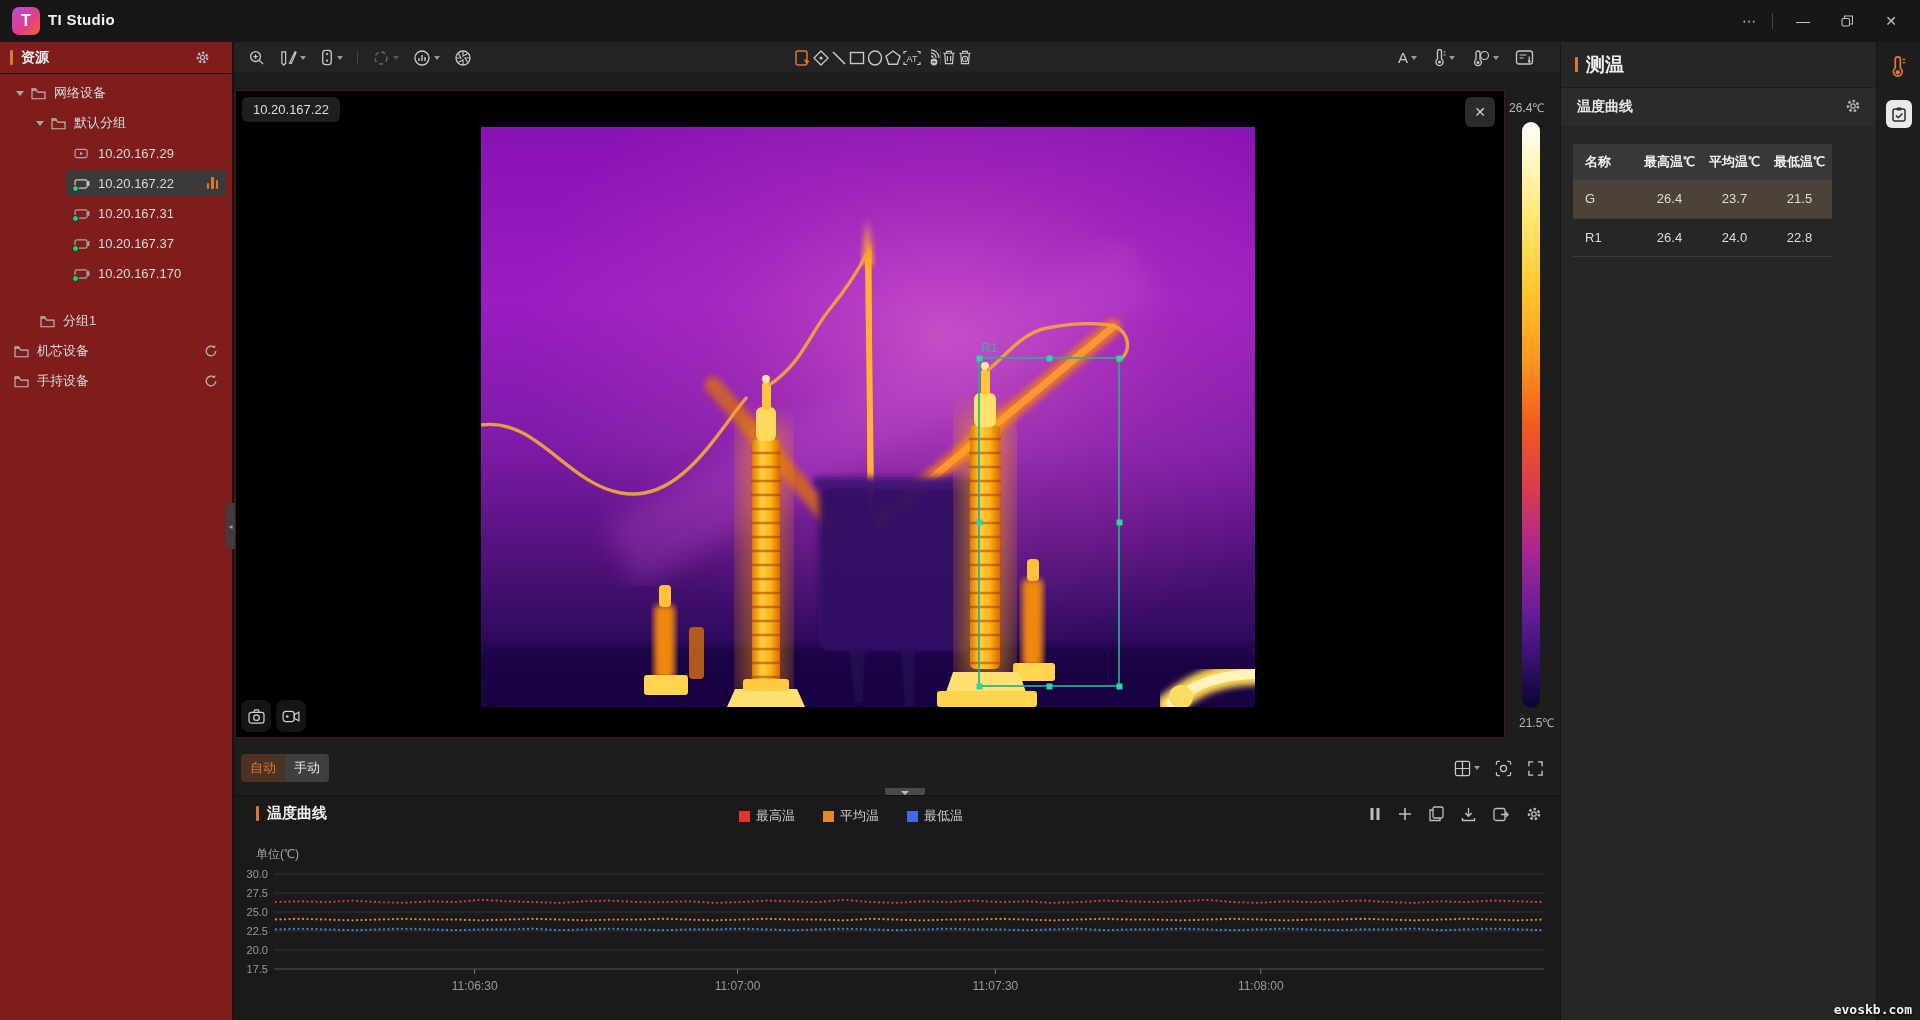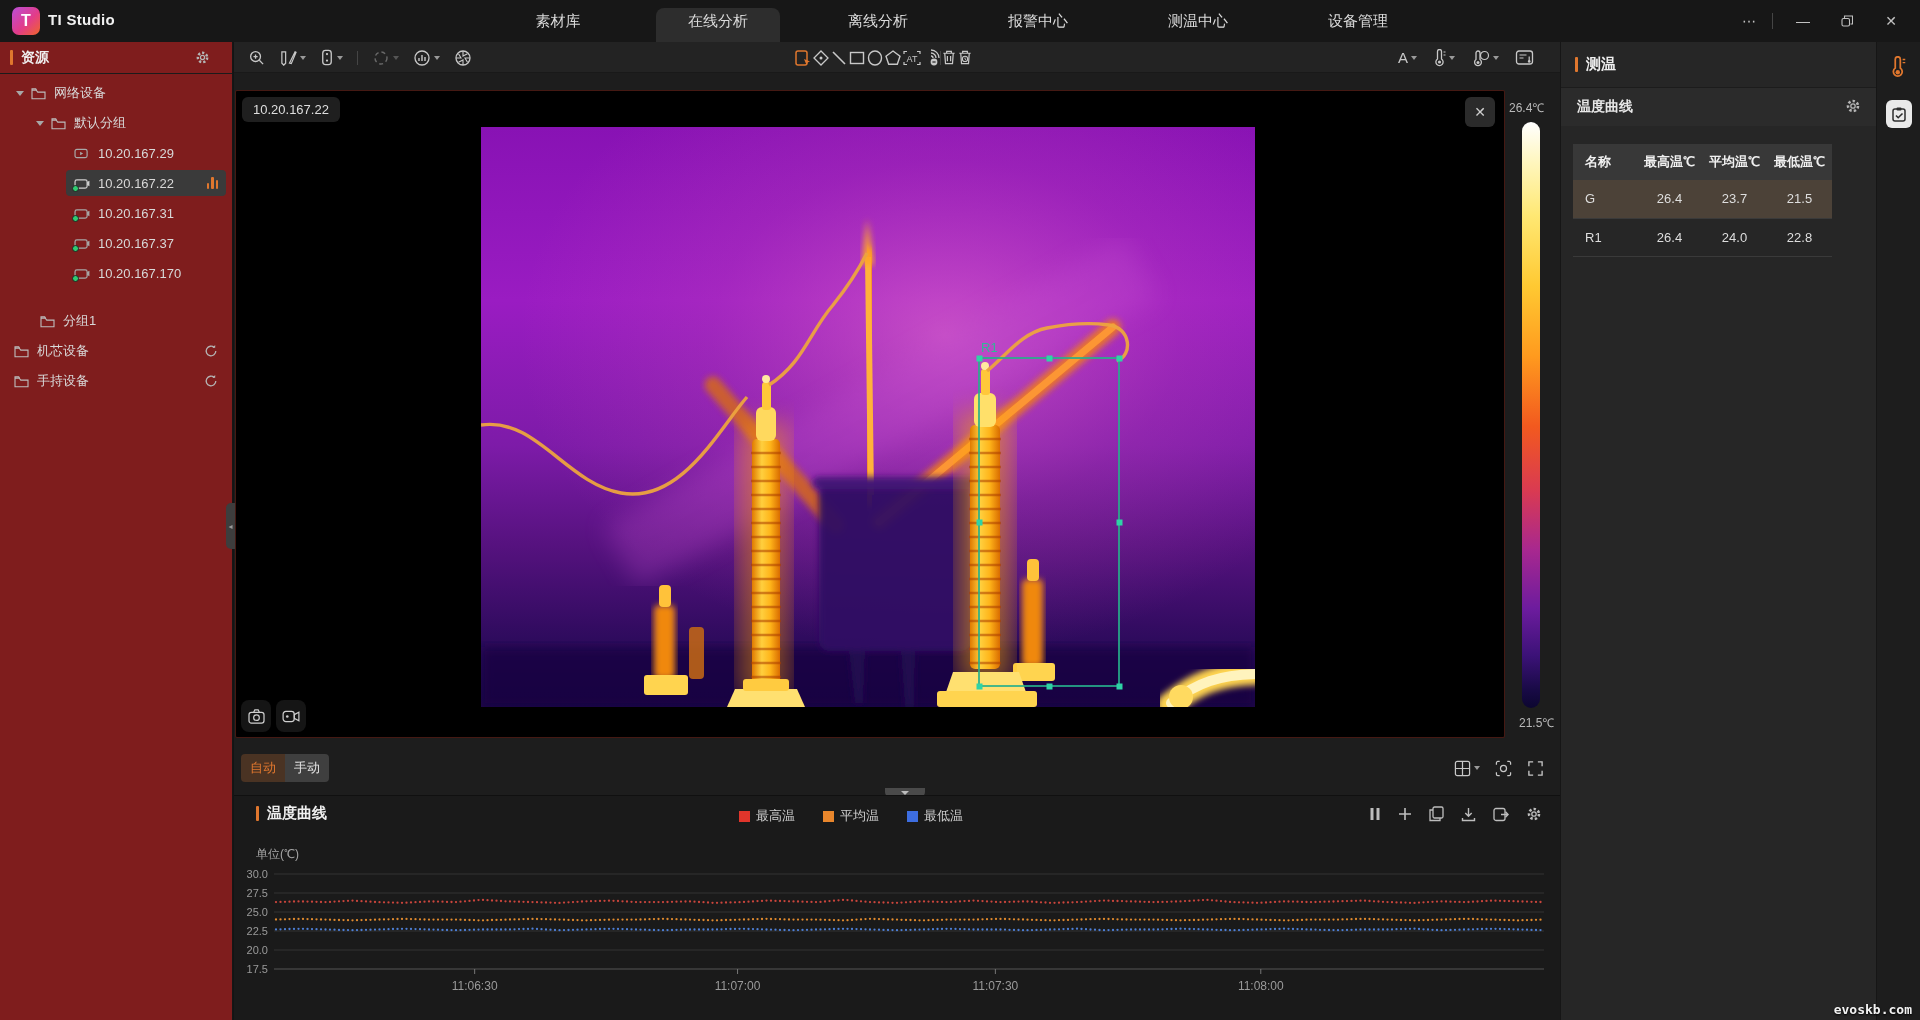--- a/index.html
+++ b/index.html
@@ -91,41 +91,20 @@
   #watermark{position:absolute;right:8px;bottom:3px;color:#f2f2f2;font-size:13px;font-weight:bold;
     font-family:"DejaVu Sans Mono",monospace;text-shadow:0 1px 2px #000;}
   svg{display:block;}
 </style>
 </head>
 <body>
 
 <div id="titlebar">
   <div id="logo">T</div>
   <div id="app-title">TI Studio</div>
-  <div class="tabs">
-    <div class="tab">
-        <span>素材库</span>
-      </div>
-    <div class="tab active">
-        <span class="tabbg"></span>
-        <span>在线分析</span>
-      </div>
-    <div class="tab">
-        <span>离线分析</span>
-      </div>
-    <div class="tab">
-        <span>报警中心</span>
-      </div>
-    <div class="tab">
-        <span>测温中心</span>
-      </div>
-    <div class="tab">
-        <span>设备管理</span>
-      </div>
-  </div>
   <div class="winbtn" style="left:1732px;">⋯</div>
   <div id="win-divider"></div>
   <div class="winbtn" style="left:1786px;">—</div>
   <div class="winbtn" style="left:1830px;">
     <svg width="12" height="12" viewBox="0 0 12 12">
         <path d="M3.5 3V1h8v8h-2" fill="none" stroke="#c2c2c2" stroke-width="1.1"></path>
         <rect x="1" y="3.5" width="7.5" height="7.5" rx="1.5" fill="none" stroke="#c2c2c2" stroke-width="1.1"></rect>
       </svg>
   </div>
   <div class="winbtn" style="left:1874px;">✕</div>
@@ -1482,21 +1461,21 @@
       <circle cx="1293" cy="69.7" r="1.15" fill="#4d7fd6"></circle>
       <circle cx="1297.5" cy="69.9" r="1.15" fill="#4d7fd6"></circle>
       <circle cx="1302" cy="70.0" r="1.15" fill="#4d7fd6"></circle>
       <circle cx="1306.5" cy="70.1" r="1.15" fill="#4d7fd6"></circle>
     </svg>
 </div>
 
 <div id="measure-panel">
   <div class="panel-head" style="height:46px;border-bottom:1px solid #1c1c1c;">
     <div class="accentbar" style="margin-left:14px;"></div>
-    <div class="panel-title" style="font-size:15px;">测温</div>
+    <div class="panel-title" style="font-size:19px;">测温</div>
   </div>
   <div id="measure-section">
     <div id="section-title">温度曲线</div>
     <span id="section-gear">
         <svg width="16" height="16" viewBox="0 0 16 16">
           <circle cx="8" cy="8" r="5" fill="none" stroke="#b5b5b5" stroke-width="2.6" stroke-dasharray="2.4 2.1"></circle>
           <circle cx="8" cy="8" r="2.2" fill="none" stroke="#b5b5b5" stroke-width="1.3"></circle>
         </svg>
       </span>
   </div>

